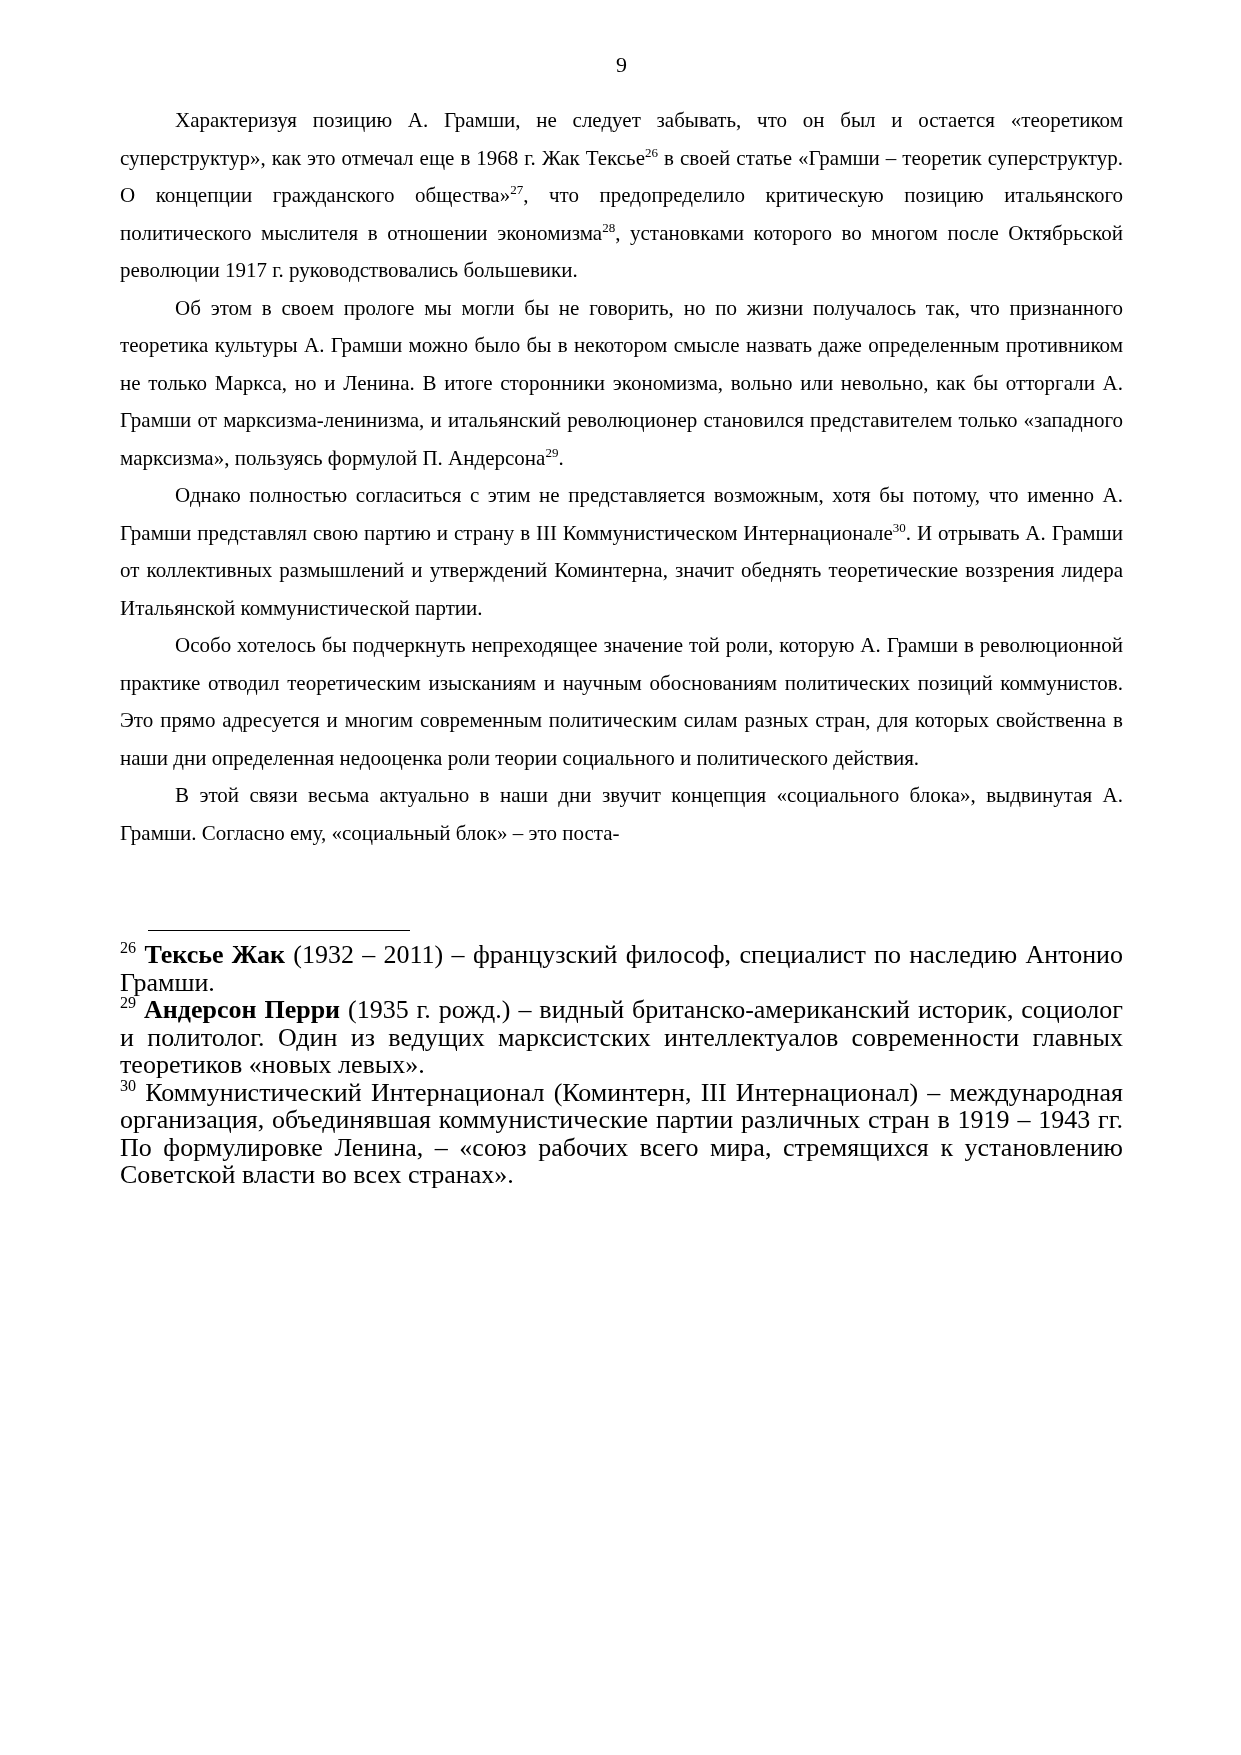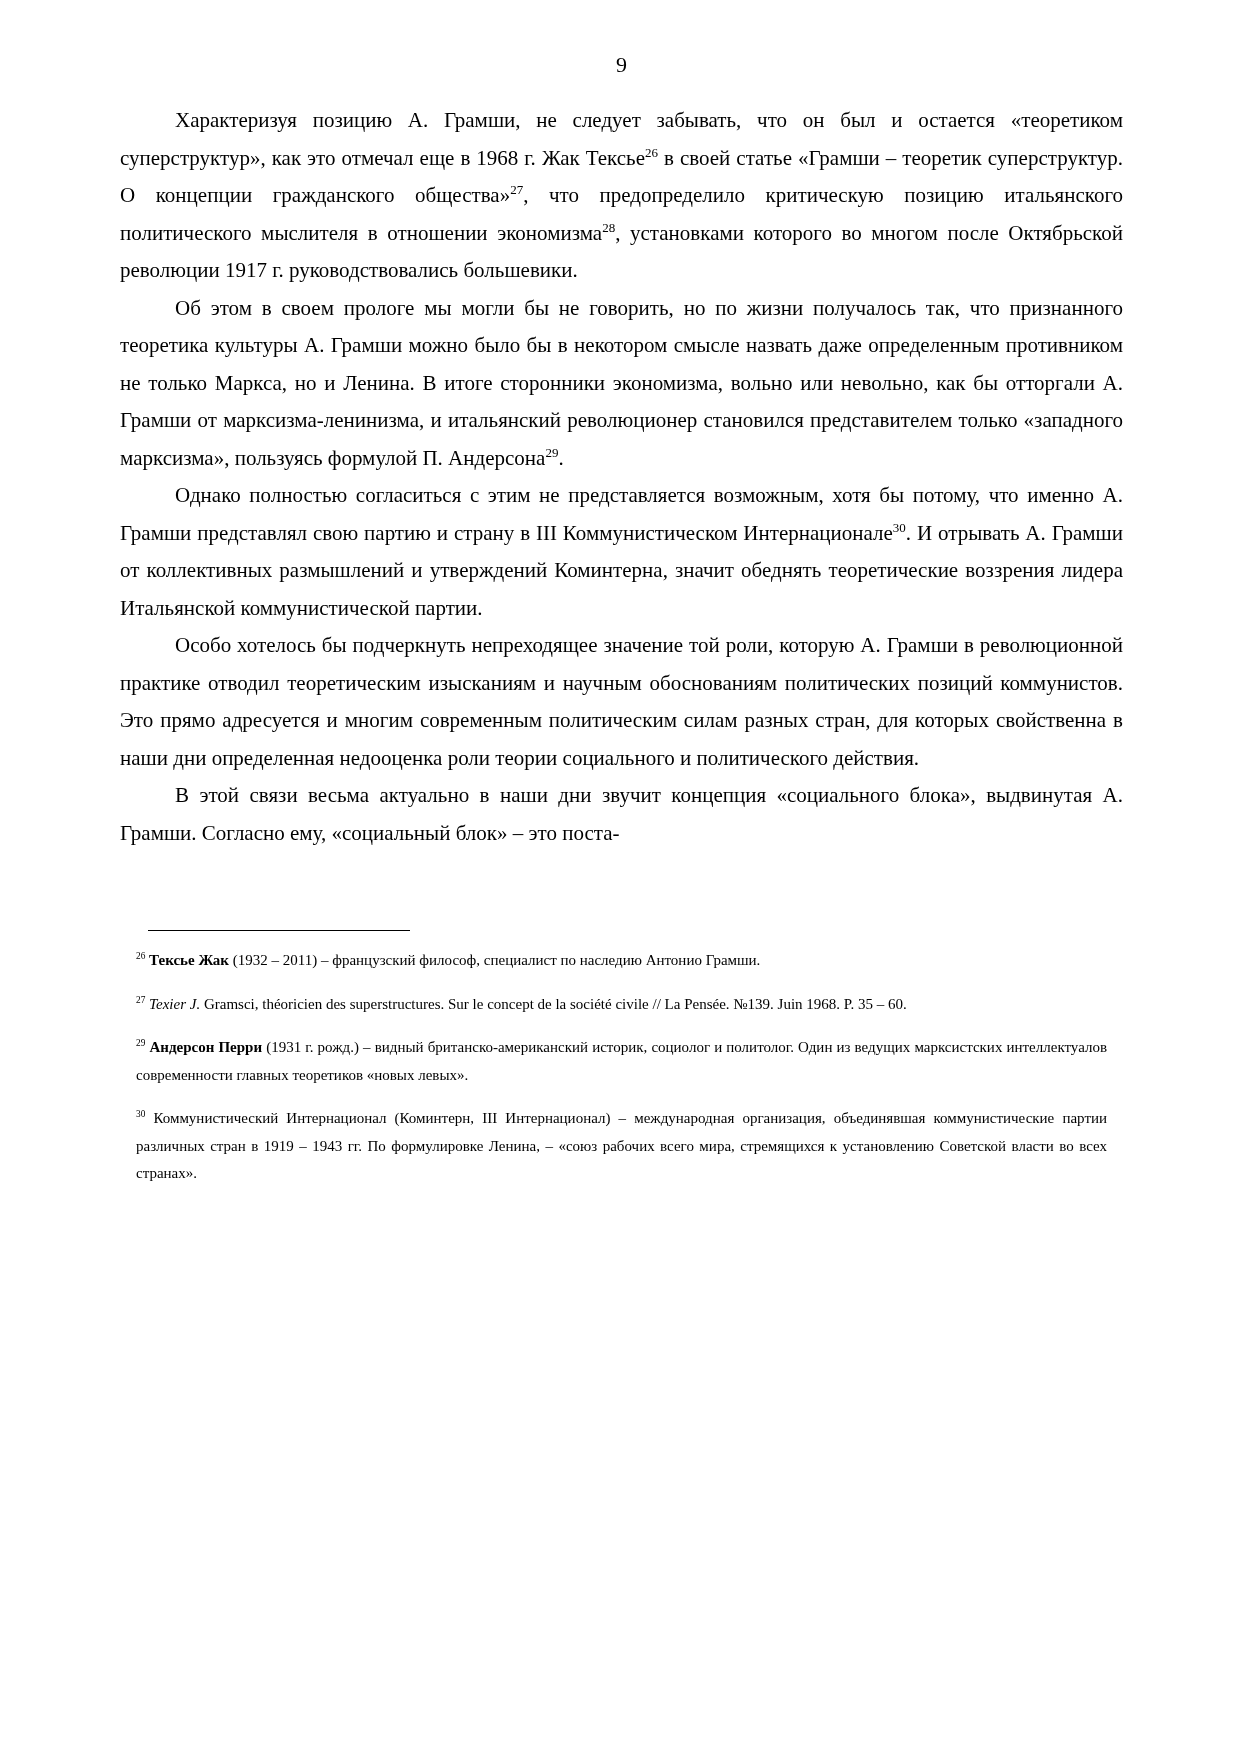--- a/index.html
+++ b/index.html
@@ -41,22 +41,22 @@
     margin-top: 78px;
   }
   .footnote-separator {
     width: 262px;
     height: 0;
     border-top: 1.5px solid #000000;
     margin-left: 28px;
     margin-bottom: 10px;
   }
   .footnotes .footnote {
-    margin: 16px;
-    font-size: 15px;
+    margin: 0;
+    font-size: 26px;
     line-height: 27.5px;
     text-align: justify;
   }
   .run-b { font-weight: bold; }
   .run-i { font-style: italic; }
 </style>
 </head>
 <body>
 
 <div class="page">
@@ -67,18 +67,17 @@
     <p><span>Характеризуя позицию А. Грамши, не следует забывать, что он был и остается «теоретиком суперструктур», как это отмечал еще в 1968 г. Жак Тексье</span><sup>26</sup><span> в своей статье «Грамши – теоретик суперструктур. О концепции гражданского общества»</span><sup>27</sup><span>, что предопределило критическую позицию итальянского политического мыслителя в отношении экономизма</span><sup>28</sup><span>, установками которого во многом после Октябрьской революции 1917 г. руководствовались большевики.</span></p>
     <p><span>Об этом в своем прологе мы могли бы не говорить, но по жизни получалось так, что признанного теоретика культуры А. Грамши можно было бы в некотором смысле назвать даже определенным противником не только Маркса, но и Ленина. В итоге сторонники экономизма, вольно или невольно, как бы отторгали А. Грамши от марксизма-ленинизма, и итальянский революционер становился представителем только «западного марксизма», пользуясь формулой П. Андерсона</span><sup>29</sup><span>.</span></p>
     <p><span>Однако полностью согласиться с этим не представляется возможным, хотя бы потому, что именно А. Грамши представлял свою партию и страну в III Коммунистическом Интернационале</span><sup>30</sup><span>. И отрывать А. Грамши от коллективных размышлений и утверждений Коминтерна, значит обеднять теоретические воззрения лидера Итальянской коммунистической партии.</span></p>
     <p><span>Особо хотелось бы подчеркнуть непреходящее значение той роли, которую А. Грамши в революционной практике отводил теоретическим изысканиям и научным обоснованиям политических позиций коммунистов. Это прямо адресуется и многим современным политическим силам разных стран, для которых свойственна в наши дни определенная недооценка роли теории социального и политического действия.</span></p>
     <p><span>В этой связи весьма актуально в наши дни звучит концепция «социального блока», выдвинутая А. Грамши. Согласно ему, «социальный блок» – это поста-</span></p>
   </div>
 
   <div class="footnotes">
     <div class="footnote-separator"></div>
     <p class="footnote"><sup>26</sup><span> </span><span class="run-b">Тексье Жак</span><span> (1932 – 2011) – французский философ, специалист по наследию Антонио Грамши.</span></p>
-    <p class="footnote"><sup>27</sup><span> </span><span class="run-i">Texier J.</span><span> Gramsci, théoricien des superstructures. Sur le concept de la société civile // La Pensée. №139. Juin 1968. P. 35 – 60.</span></p>
-    <p class="footnote"><sup>29</sup><span> </span><span class="run-b">Андерсон Перри</span><span> (1931 г. рожд.) – видный британско-американский историк, социолог и политолог. Один из ведущих марксистских интеллектуалов современности главных теоретиков «новых левых».</span></p>
+    <p class="footnote"><sup>29</sup><span> </span><span class="run-b">Андерсон Перри</span><span> (1935 г. рожд.) – видный британско-американский историк, социолог и политолог. Один из ведущих марксистских интеллектуалов современности главных теоретиков «новых левых».</span></p>
     <p class="footnote"><sup>30</sup><span> Коммунистический Интернационал (Коминтерн, III Интернационал) – международная организация, объединявшая коммунистические партии различных стран в 1919 – 1943 гг. По формулировке Ленина, – «союз рабочих всего мира, стремящихся к установлению Советской власти во всех странах».</span></p>
   </div>
 
 </div>
 
 </body></html>

